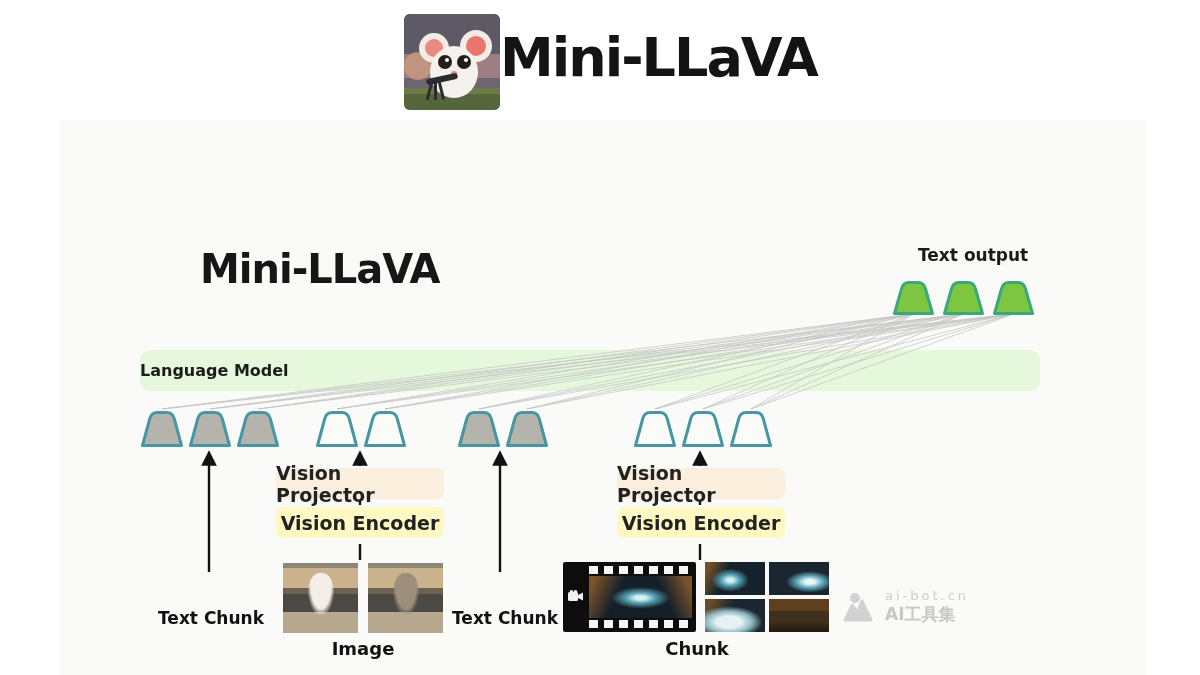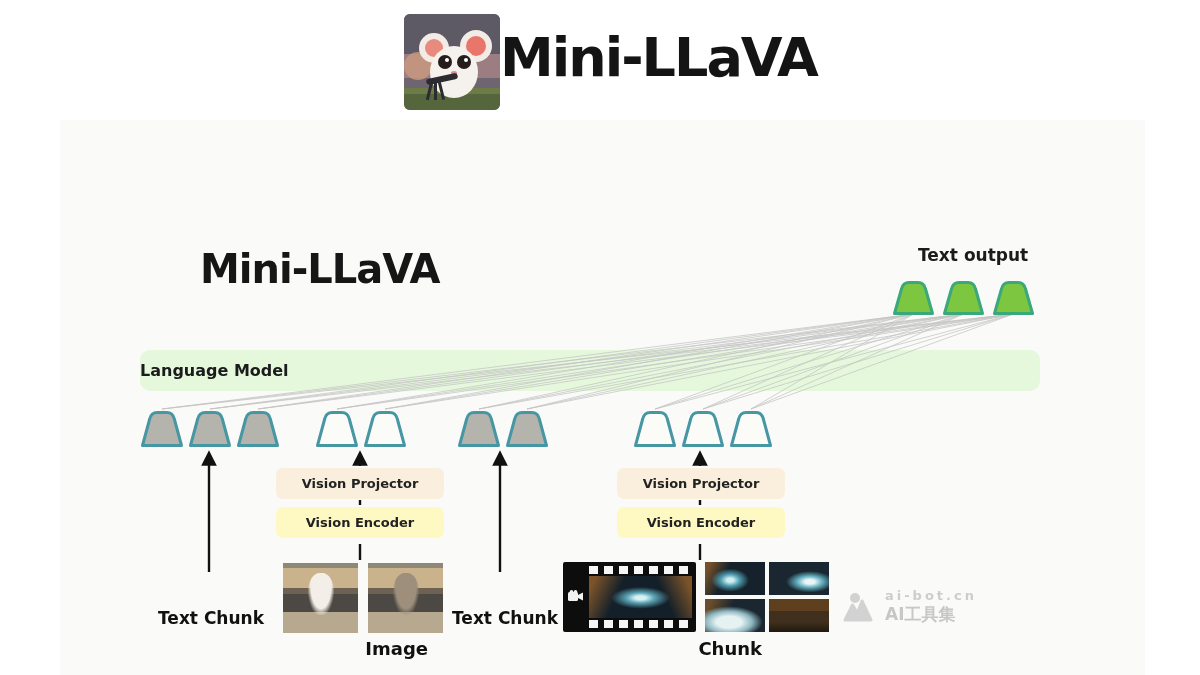--- a/index.html
+++ b/index.html
@@ -25,28 +25,28 @@
   .lm-bar { position:absolute; left:80px; top:230px; width:900px; height:41px;
     background:#e5f8dc; border-radius:10px; display:flex; align-items:center; }
   .lm-bar span { font-size:16px; font-weight:700; color:#1b1b1b; }
 
   #lines-svg { position:absolute; left:0; top:0; width:1085px; height:555px; z-index:2; }
   #tokens-layer { position:absolute; left:0; top:0; width:1085px; height:555px; z-index:3; pointer-events:none; }
   .token { position:absolute; }
 
   .pipe-box { position:absolute; width:168px; height:31px; border-radius:7px;
     display:flex; align-items:center; justify-content:center; z-index:3;
-    font-size:13px; font-weight:700; color:#222; }
+    font-size:19px; font-weight:700; color:#222; }
   .vp { background:#faeedd; }
   .ve { background:#fef9c3; }
 
   .chunk-label { position:absolute; font-size:17px; font-weight:700; color:#111;
     width:130px; text-align:center;margin-top:28px; }
   .media-label { position:absolute; font-size:18px; font-weight:700; color:#111;
-    width:130px; text-align:right; }
+    width:130px; text-align:center; }
 
   
   .photo { position:absolute; width:75px; height:70px; z-index:3;
     background:linear-gradient(180deg,#8e8878 0 7%, #c9b28c 7% 36%, #6d6152 36% 44%,
       #4c4944 44% 70%, #b7a98f 70% 100%); }
   .photo::before { content:""; position:absolute; left:50%; top:14%;
     transform:translateX(-50%); width:26px; height:42px; border-radius:45%;
     background:radial-gradient(ellipse at 50% 30%, var(--pet) 0 55%, transparent 75%); }
 
   
@@ -72,21 +72,21 @@
   .vgrid .f2 { background:radial-gradient(ellipse 55% 45% at 68% 60%, #e8f6f7 0 15%, #5da8b8 40%, rgba(21,34,43,0) 72%), #1a2730; }
   .vgrid .f3 { background:radial-gradient(ellipse 70% 60% at 40% 70%, #e6f1f2 0 30%, #8db7c0 55%, rgba(21,34,43,0) 80%),
     linear-gradient(115deg, rgba(141,92,41,.7) 10%, rgba(21,34,43,0) 40%), #1a2730; }
   .vgrid .f4 { background:linear-gradient(180deg, rgba(141,92,41,.55) 0 35%, rgba(70,52,32,.8) 35% 70%, #20190f 100%),
     #241c10; }
 
   
   .watermark { position:absolute; left:783px; top:468px; z-index:3;
     display:flex; align-items:center; gap:8px; }
   .wm-text { display:flex; flex-direction:column; line-height:1.25; }
-  .wm-site { font-size:13px; font-weight:700; letter-spacing:3px; color:#cdcdcd; }
+  .wm-site { font-size:13px; font-weight:400; letter-spacing:3px; color:#cdcdcd; }
   .wm-name { font-size:17px; font-weight:700; color:#c7c7c7; }
 </style>
 </head>
 <body>
 
 <div class="page">
 
   <div class="header">
     <div class="logo">
       <svg width="96" height="96" viewBox="0 0 96 96">

